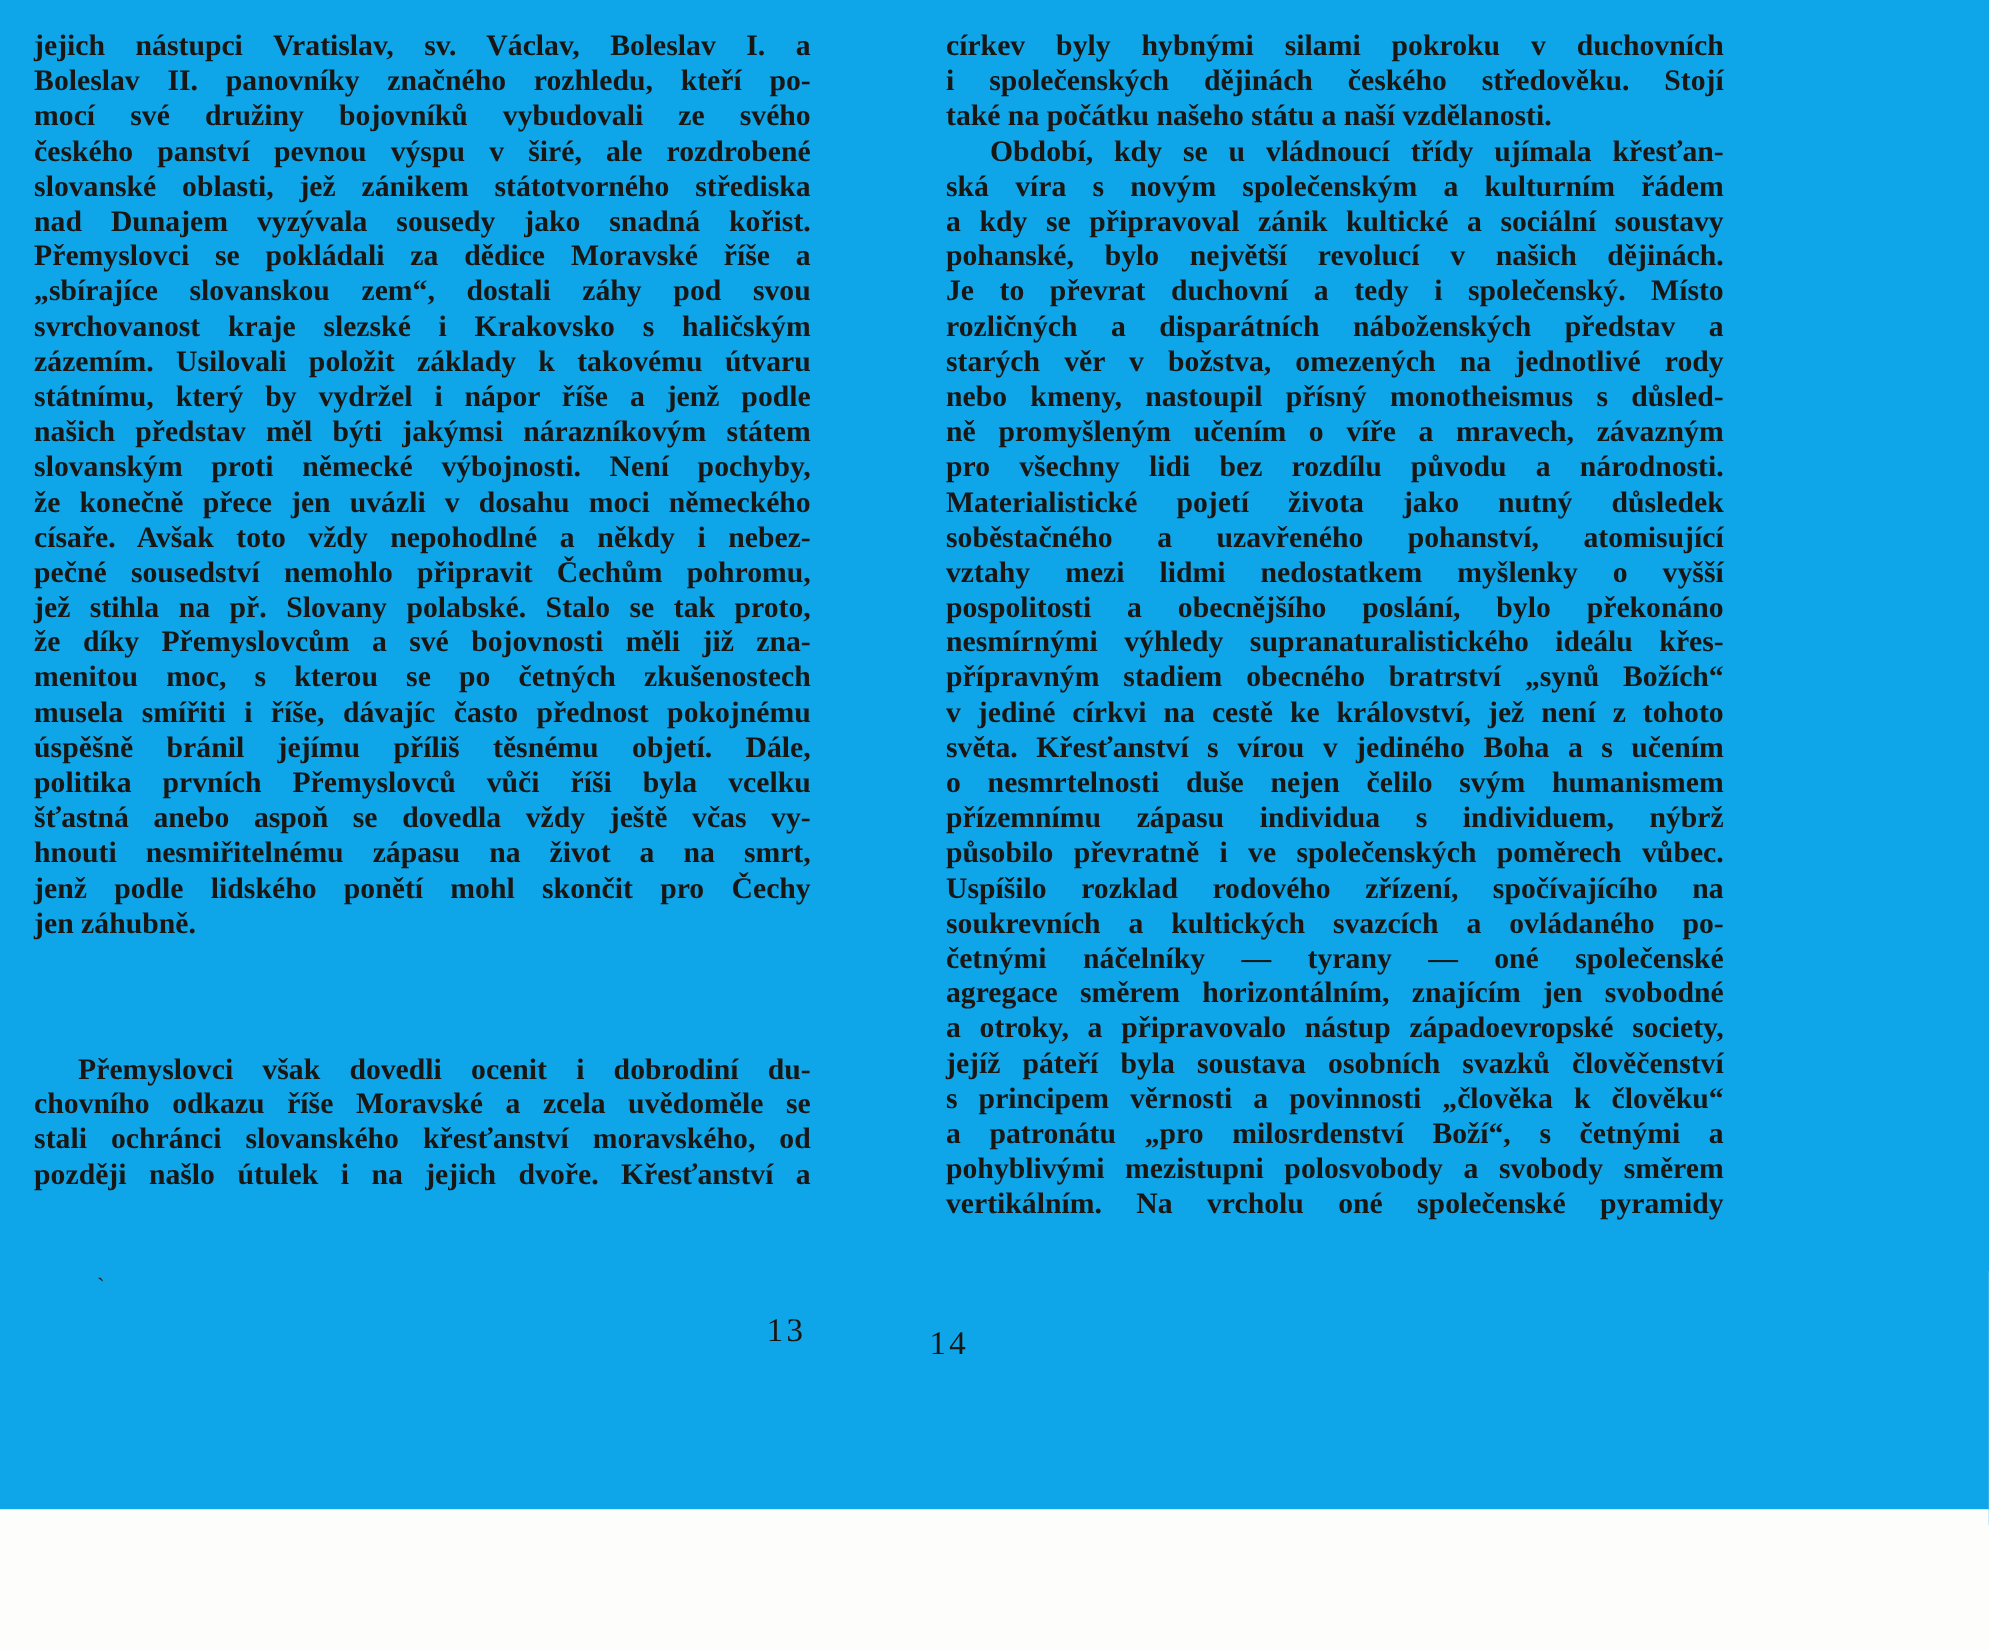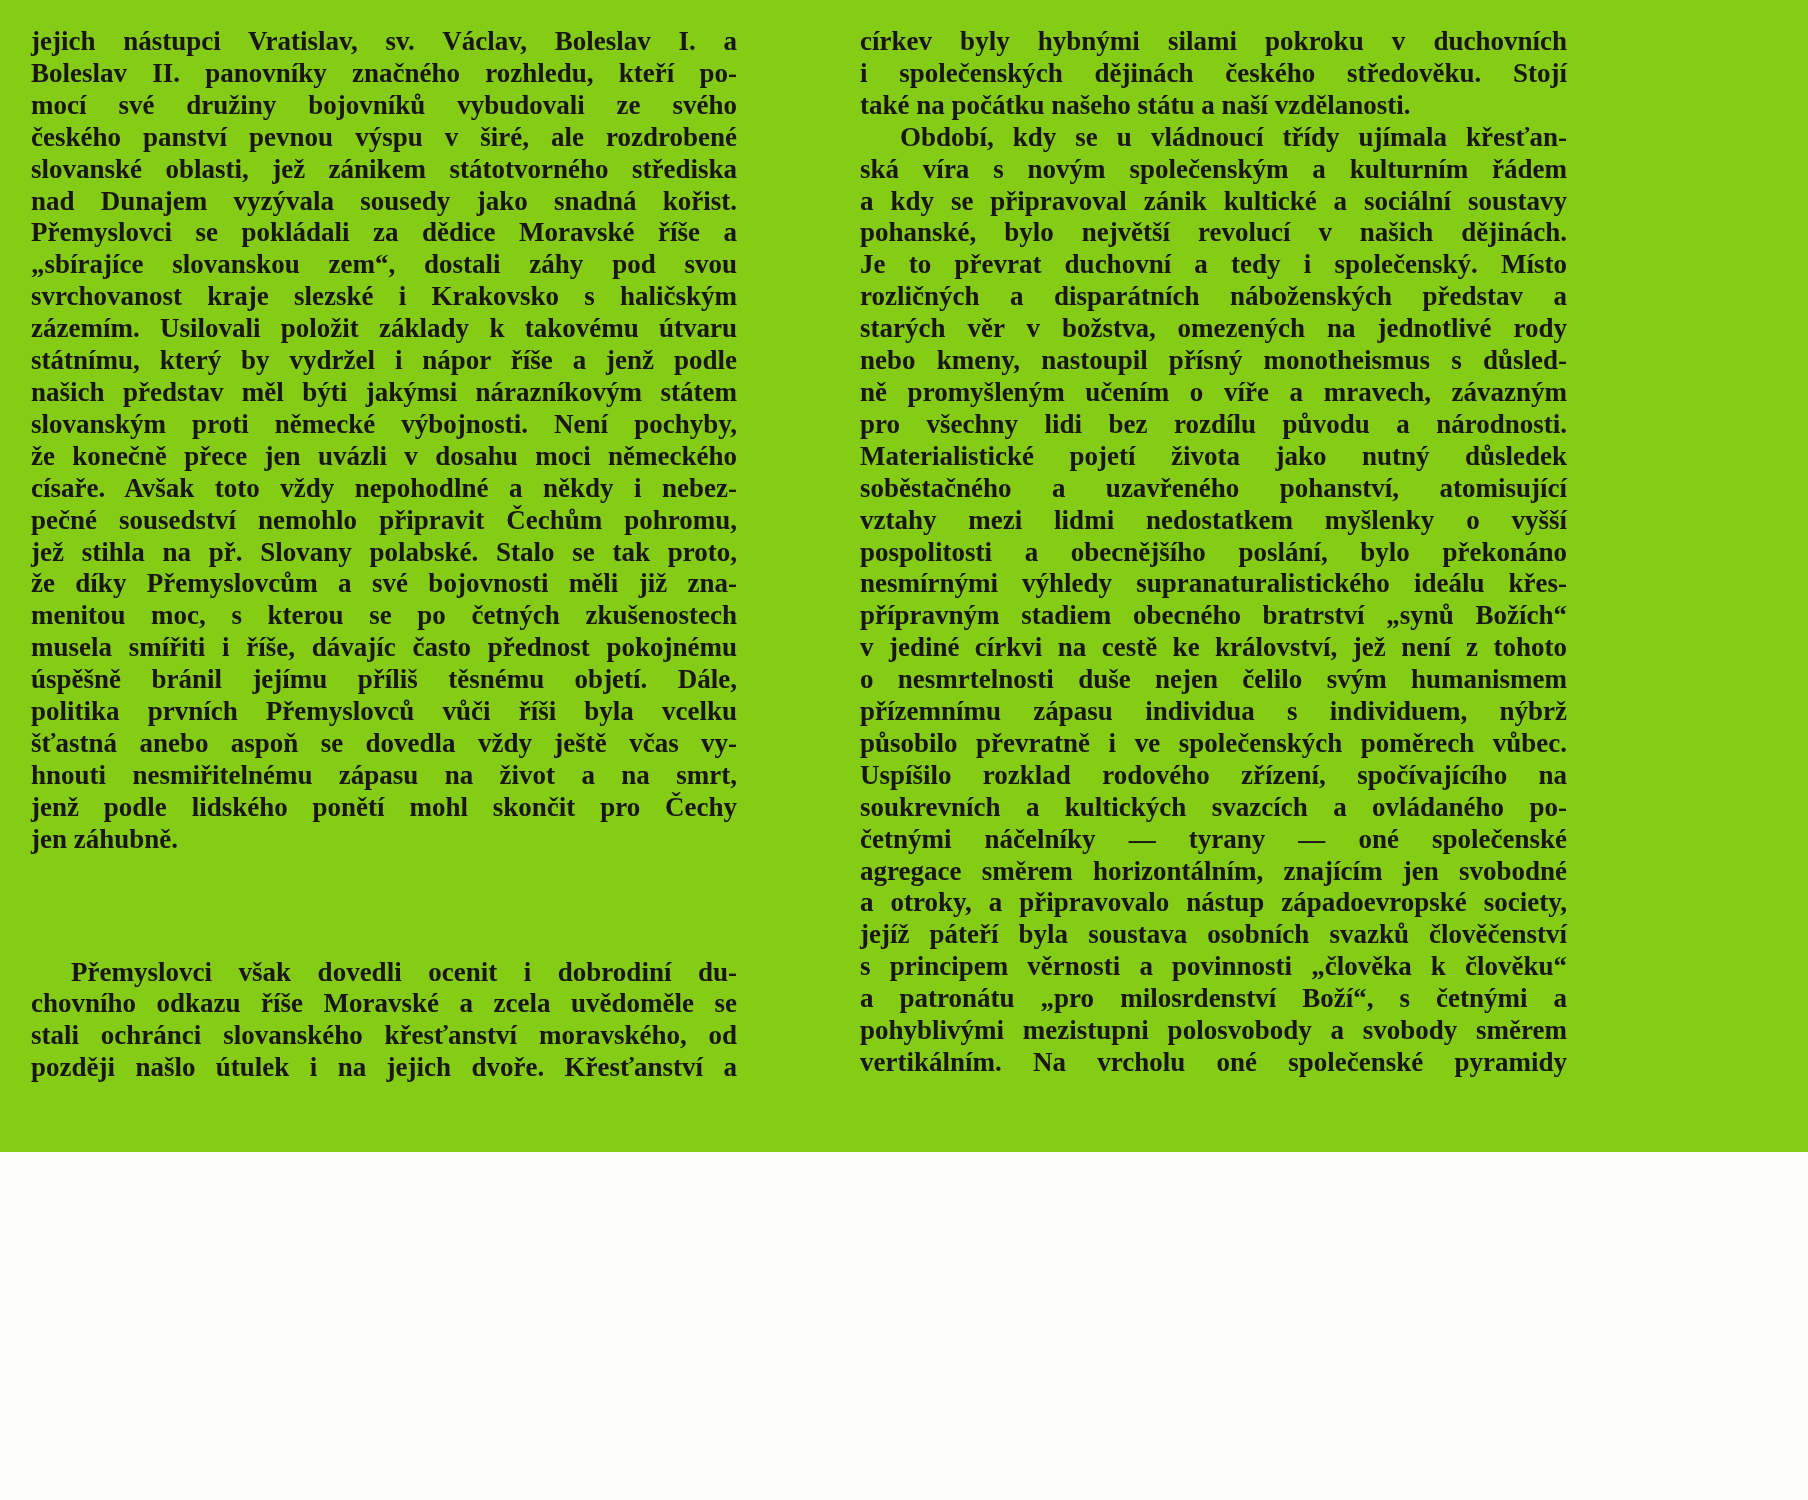--- a/index.html
+++ b/index.html
@@ -7,23 +7,23 @@
   body {
     width: 1808px;
     height: 1500px;
     background: #fdfdfb;
     font-family: "Liberation Serif", "DejaVu Serif", serif;
     color: #191613;
   }
   .spread {
     position: relative;
     width: 1808px;
-    height: 1152px;
+    height: 1372px;
     overflow: hidden;
-    background: #84cc16;
+    background: #0ea5e9;
   }
   .text-block {
     position: absolute;
     top: 26px;
   }
   #left-text  { left: 31px;  width: 706px; }
   #right-text { left: 836px; width: 707px; margin-left: 24px; }
 
   .paragraph { margin: 0; padding: 0; }
   .paragraph.gap-before { margin-top: 101px; }
@@ -122,20 +122,21 @@
           <div class="line">nebo kmeny, nastoupil přísný monotheismus s důsled-</div>
           <div class="line">ně promyšleným učením o víře a mravech, závazným</div>
           <div class="line">pro všechny lidi bez rozdílu původu a národnosti.</div>
           <div class="line">Materialistické pojetí života jako nutný důsledek</div>
           <div class="line">soběstačného a uzavřeného pohanství, atomisující</div>
           <div class="line">vztahy mezi lidmi nedostatkem myšlenky o vyšší</div>
           <div class="line">pospolitosti a obecnějšího poslání, bylo překonáno</div>
           <div class="line">nesmírnými výhledy supranaturalistického ideálu křes-</div>
           <div class="line">přípravným stadiem obecného bratrství „synů Božích“</div>
           <div class="line">v jediné církvi na cestě ke království, jež není z tohoto</div>
+          <div class="line">světa. Křesťanství s vírou v jediného Boha a s učením</div>
           <div class="line">o nesmrtelnosti duše nejen čelilo svým humanismem</div>
           <div class="line">přízemnímu zápasu individua s individuem, nýbrž</div>
           <div class="line">působilo převratně i ve společenských poměrech vůbec.</div>
           <div class="line">Uspíšilo rozklad rodového zřízení, spočívajícího na</div>
           <div class="line">soukrevních a kultických svazcích a ovládaného po-</div>
           <div class="line">četnými náčelníky — tyrany — oné společenské</div>
           <div class="line">agregace směrem horizontálním, znajícím jen svobodné</div>
           <div class="line">a otroky, a připravovalo nástup západoevropské society,</div>
           <div class="line">jejíž páteří byla soustava osobních svazků člověčenství</div>
           <div class="line">s principem věrnosti a povinnosti „člověka k člověku“</div>

